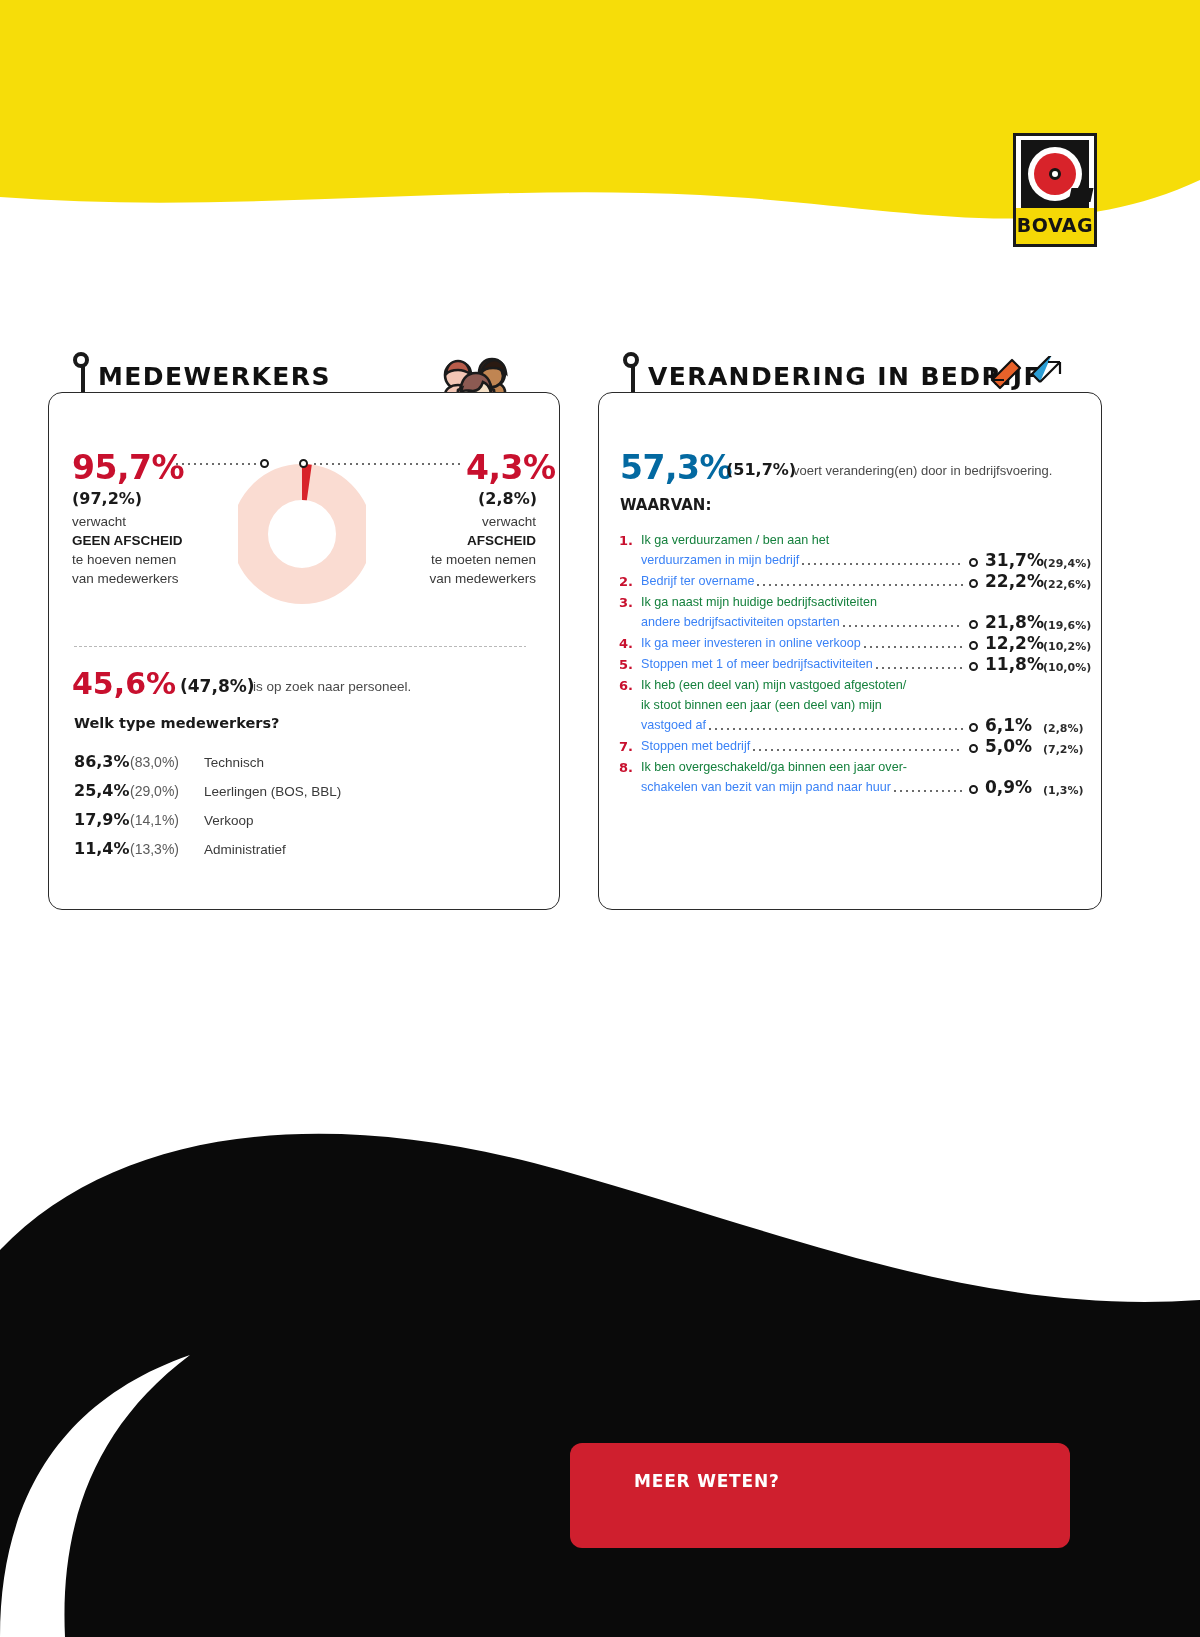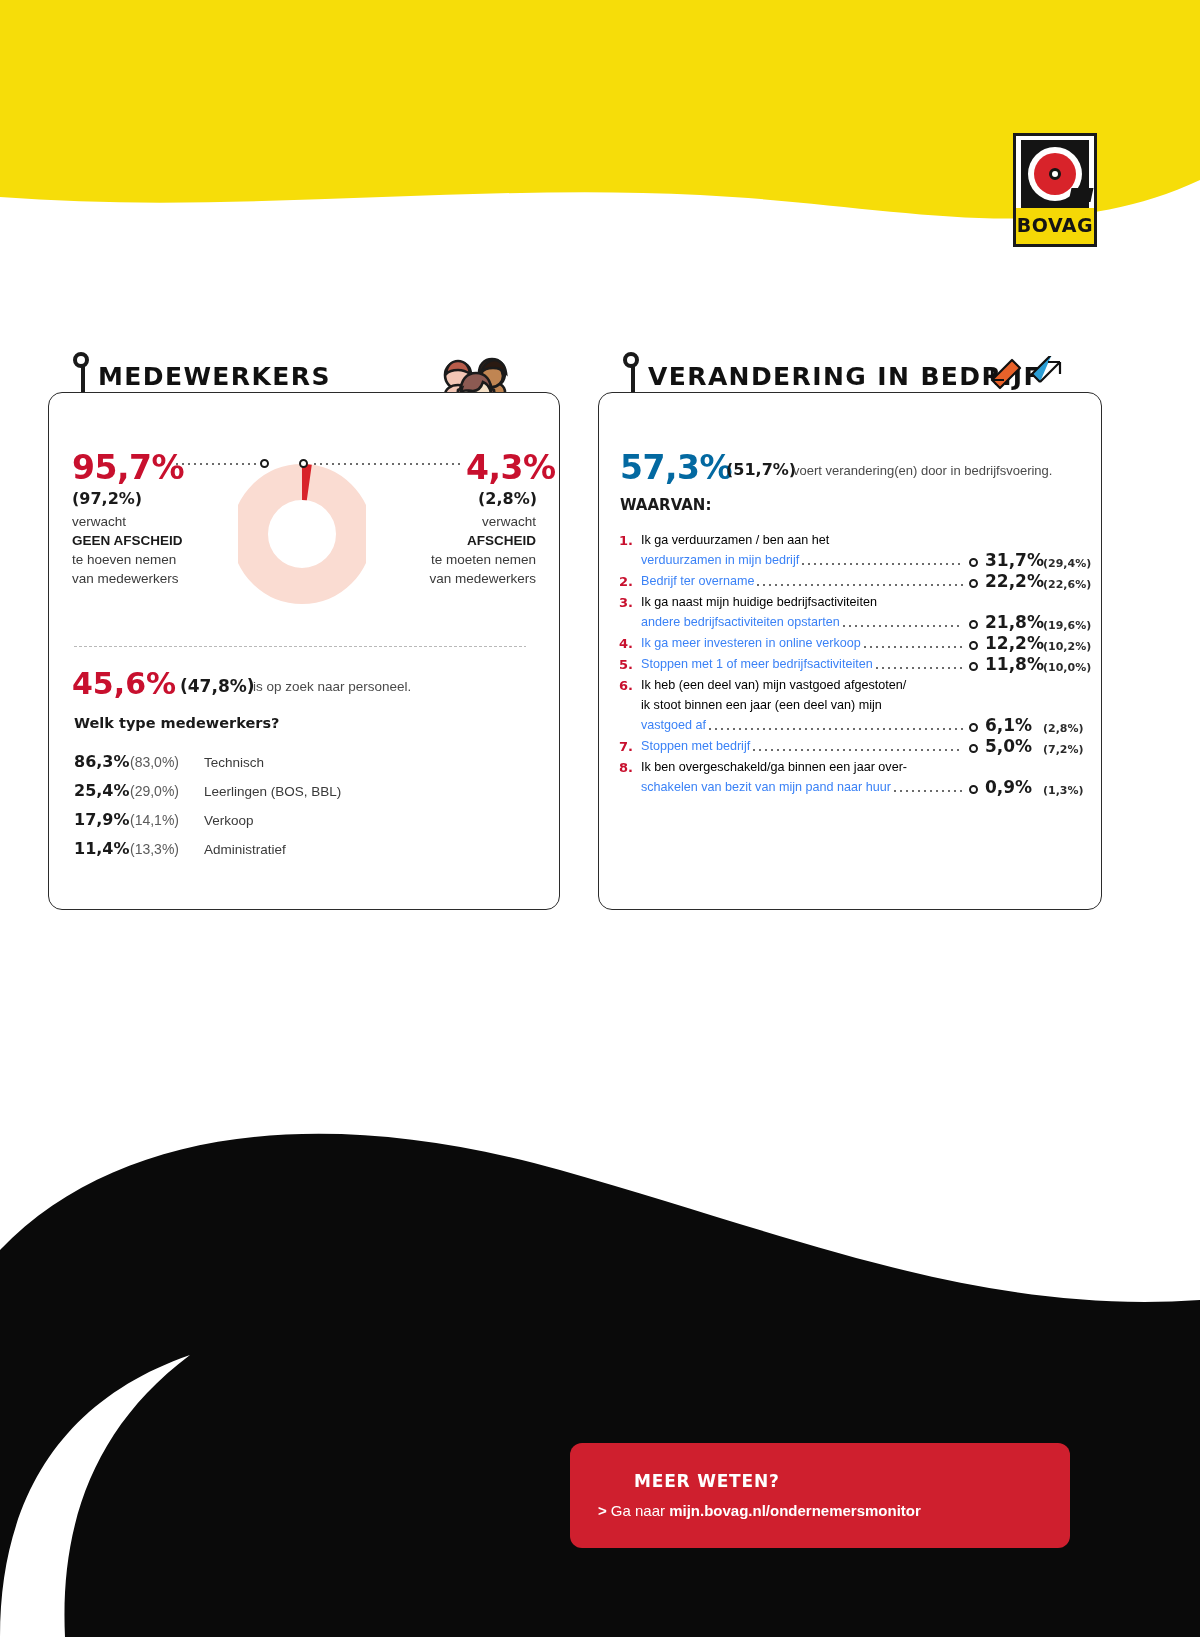--- a/index.html
+++ b/index.html
@@ -149,21 +149,21 @@
     content: ""; position: absolute; left: 1px; right: 6px; bottom: 5px; height: 2px;
     background-image: radial-gradient(circle, #6b6b6b 0.9px, transparent 1px);
     background-size: 6px 2px; background-repeat: repeat-x;
   }
   .r-ring { width: 9px; height: 9px; border-radius: 50%; border: 2px solid #1a1a1a;
             background: #fff; margin-bottom: 3px; flex: 0 0 9px; }
   .r-val { font-family: "DejaVu Sans", sans-serif; font-weight: 700; font-size: 17px;
            color: #1a1a1a; margin-left: 7px; width: 58px; text-align: left; }
   .r-prev { font-family: "DejaVu Sans", sans-serif; font-weight: 700; font-size: 11px;
             color: #2b2b2b; width: 50px; text-align: left; }
-  .r-plain { font-size: 12.6px; line-height: 20px; color: #000000; }
+  .r-plain { font-size: 12.6px; line-height: 20px; color: #15803d; }
 
   
   .black-wave { position: absolute; left: 0; top: 1100px; width: 1200px; height: 537px; }
 
   
   .cta {
     position: absolute; left: 570px; top: 1443px; width: 500px; height: 105px;
     background: #cf1f2e; border-radius: 12px; padding: 28px 0 0 28px;
   }
   .cta-title { font-family: "DejaVu Sans", sans-serif; font-weight: 700;
@@ -413,18 +413,15 @@
 
   </div>
 
   <svg class="black-wave" viewBox="0 0 1200 537" preserveAspectRatio="none">
     <path d="M0,537 V150 C120,25 330,5 560,70 C800,138 980,215 1200,200 V537 Z" fill="#0A0A0A"></path>
     <path d="M0,537 C0,400 60,300 190,255 C90,330 60,430 65,537 Z" fill="#ffffff"></path>
   </svg>
 
   <div class="cta">
     <div class="cta-title">MEER WETEN?</div>
-    <div class="cta-line">
-      <span class="chev">&gt;</span><span>Ga naar </span><b>mijn.bovag.nl/ondernemersmonitor</b>
-    </div>
   </div>
 
 </div>
 
 </body></html>

